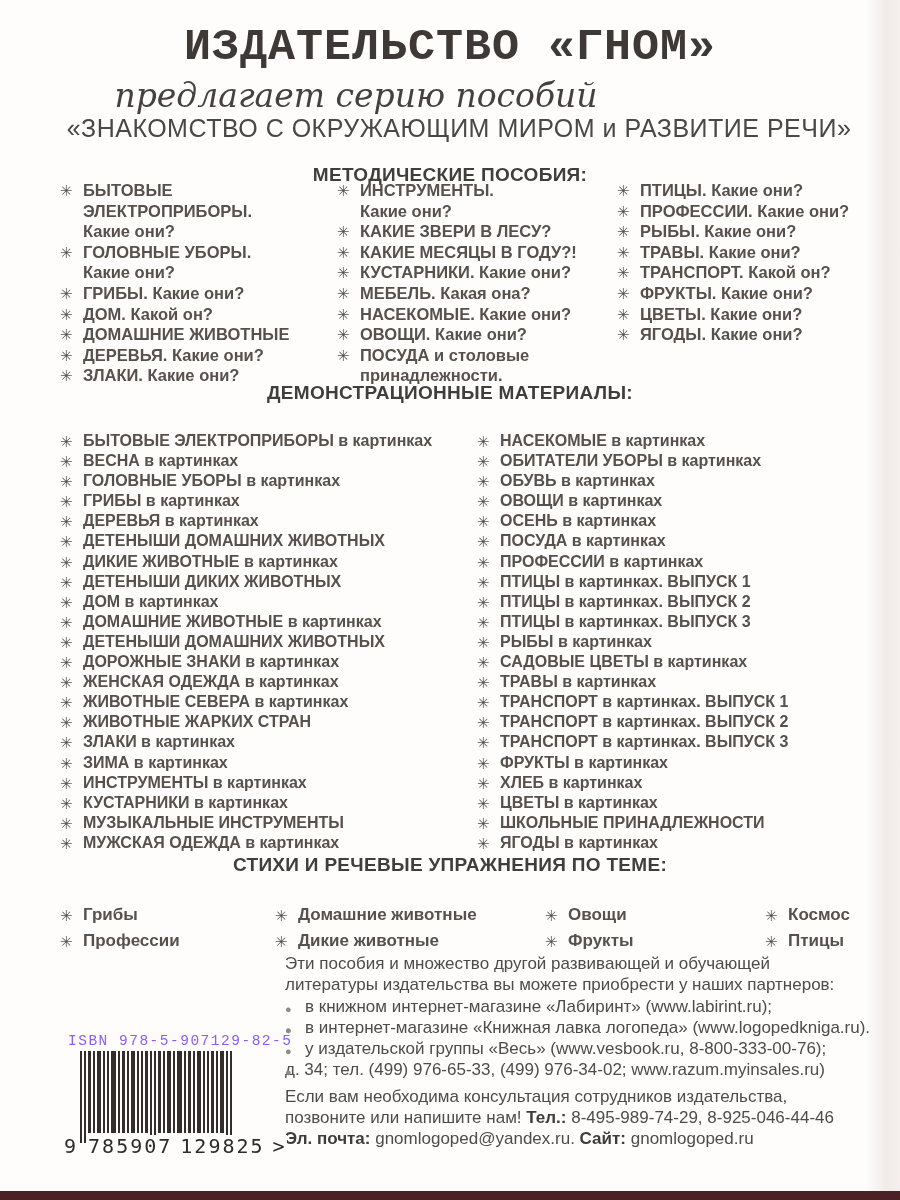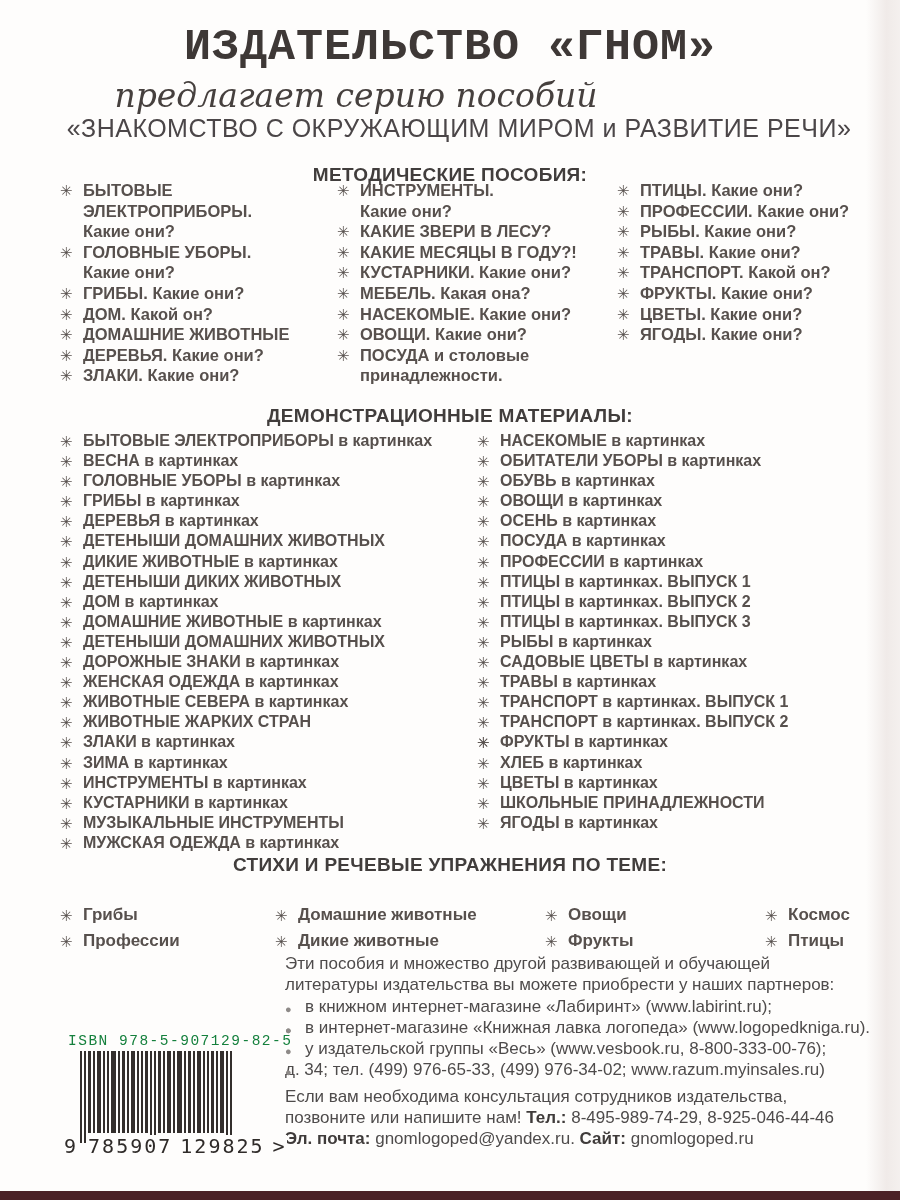--- a/index.html
+++ b/index.html
@@ -7,21 +7,21 @@
   .page{position:absolute;inset:0;}
   .scan-edge-right{position:absolute;top:0;right:0;width:34px;height:1200px;background:linear-gradient(90deg,rgba(214,200,196,0) 0%,rgba(214,200,196,.35) 60%,rgba(214,200,196,.25) 100%);}
   .scan-edge-bottom{position:absolute;left:0;bottom:0;width:900px;height:9px;background:#4b2126;}
 
   .title{position:absolute;top:22px;left:0;width:900px;text-align:center;font-family:Liberation Mono, monospace;font-weight:bold;font-size:45px;letter-spacing:1px;color:#3e3836;}
   .tagline{position:absolute;top:76px;left:0;width:712px;text-align:center;font-family:"DejaVu Serif",serif;font-style:italic;font-size:33px;color:#46403e;}
   .series{position:absolute;top:114px;left:0;width:900px;text-align:center;font-size:25px;color:#4b4648;letter-spacing:.5px;padding-left:9px;}
 
   .sec-heading{position:absolute;width:900px;left:0;text-align:center;font-weight:bold;font-size:19px;letter-spacing:.3px;color:#413d3c;}
   .h-method{top:164px;}
-  .h-demo{top:405px;}
+  .h-demo{top:382px;}
   .h-verses{top:854px;}
 
   .col{position:absolute;}
   .li{position:relative;padding-left:23px;white-space:pre-line;color:#57504d;font-weight:bold;}
   .bullet{position:absolute;left:0;top:1px;font-weight:normal;}
   .star-b{font-size:15px;color:#57504d;}
   .dot-b{font-size:11px;top:3px;color:#8e8a88;}
   .cont{margin-left:-23px;}
 
   .m-col{top:180px;width:272px;font-size:16.5px;line-height:20.6px;}
@@ -35,21 +35,21 @@
   .v1{left:60px;width:205px;} .v2{left:275px;width:260px;} .v3{left:545px;width:200px;} .v4{left:765px;width:130px;}
   .v-col .li{white-space:nowrap;}
 
   .partners{position:absolute;left:285px;top:953px;width:600px;font-size:17px;line-height:21.3px;color:#4e4b4b;}
   .partners .intro{white-space:pre-line;margin:0 0 0 0;}
   .partners .li{font-weight:normal;color:#4e4b4b;padding-left:20px;}
   .partners .cont{margin-left:-20px;}
   .consult{margin-top:5px;}
   .consult b{color:#3f3b3a;}
 
-  .isbn-label{position:absolute;left:68px;top:1033px;font-family:"Liberation Mono",monospace;font-size:14.5px;letter-spacing:1.5px;color:#15803d;}
+  .isbn-label{position:absolute;left:68px;top:1033px;font-family:"Liberation Mono",monospace;font-size:14.5px;letter-spacing:1.5px;color:#8b5cf6;}
   .barcode{position:absolute;left:76px;top:1051px;width:168px;height:116px;}
   .barcode svg{display:block;}
   .bc-digits{position:absolute;left:-14px;top:84px;width:196px;display:flex;align-items:flex-end;font-family:"DejaVu Sans Mono",monospace;font-size:20px;color:#2f2b29;}
   .bc-digits span{background:#fefdfc;padding:0 2px;line-height:22px;}
   .g1{margin-left:8px;letter-spacing:2px;} .g2{margin-left:4px;letter-spacing:2px;} .tail{margin-left:4px;}
 </style>
 </head>
 <body>
 
 <div class="page">
@@ -127,21 +127,21 @@
       <div class="li"><span class="bullet star-b">✳</span><span>ПОСУДА в картинках</span></div>
       <div class="li"><span class="bullet star-b">✳</span><span>ПРОФЕССИИ в картинках</span></div>
       <div class="li"><span class="bullet star-b">✳</span><span>ПТИЦЫ в картинках. ВЫПУСК 1</span></div>
       <div class="li"><span class="bullet star-b">✳</span><span>ПТИЦЫ в картинках. ВЫПУСК 2</span></div>
       <div class="li"><span class="bullet star-b">✳</span><span>ПТИЦЫ в картинках. ВЫПУСК 3</span></div>
       <div class="li"><span class="bullet star-b">✳</span><span>РЫБЫ в картинках</span></div>
       <div class="li"><span class="bullet star-b">✳</span><span>САДОВЫЕ ЦВЕТЫ в картинках</span></div>
       <div class="li"><span class="bullet star-b">✳</span><span>ТРАВЫ в картинках</span></div>
       <div class="li"><span class="bullet star-b">✳</span><span>ТРАНСПОРТ в картинках. ВЫПУСК 1</span></div>
       <div class="li"><span class="bullet star-b">✳</span><span>ТРАНСПОРТ в картинках. ВЫПУСК 2</span></div>
-      <div class="li"><span class="bullet star-b">✳</span></div>
+      <div class="li"><span class="bullet star-b">✳</span><span>ТРАНСПОРТ в картинках. ВЫПУСК 3</span></div>
       <div class="li"><span class="bullet star-b">✳</span><span>ФРУКТЫ в картинках</span></div>
       <div class="li"><span class="bullet star-b">✳</span><span>ХЛЕБ в картинках</span></div>
       <div class="li"><span class="bullet star-b">✳</span><span>ЦВЕТЫ в картинках</span></div>
       <div class="li"><span class="bullet star-b">✳</span><span>ШКОЛЬНЫЕ ПРИНАДЛЕЖНОСТИ</span></div>
       <div class="li"><span class="bullet star-b">✳</span><span>ЯГОДЫ в картинках</span></div>
     </div>
 
   <div class="sec-heading h-verses">СТИХИ И РЕЧЕВЫЕ УПРАЖНЕНИЯ ПО ТЕМЕ:</div>
   <div class="col v-col v1">
       <div class="li"><span class="bullet star-b">✳</span><span>Грибы</span></div>

